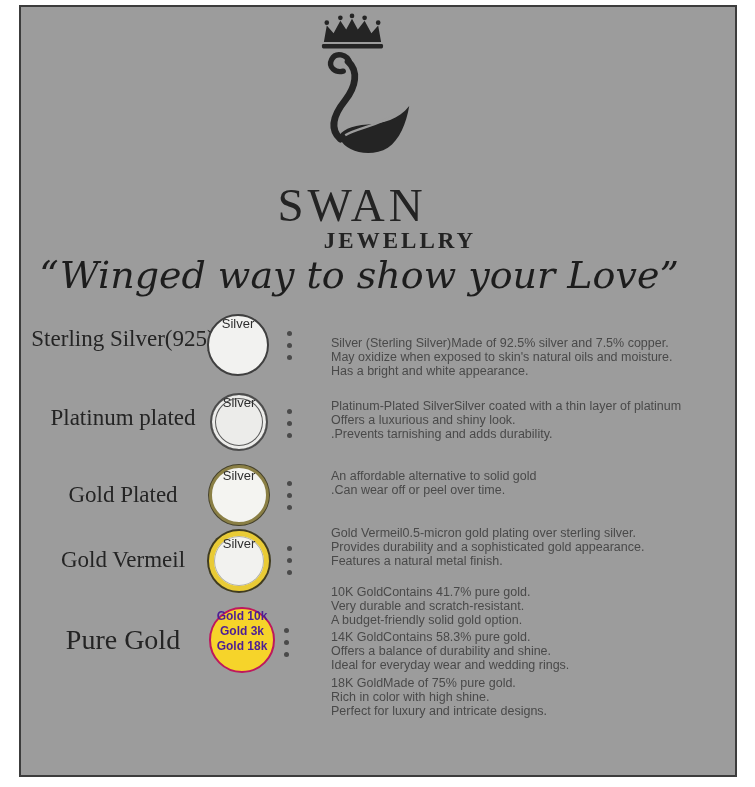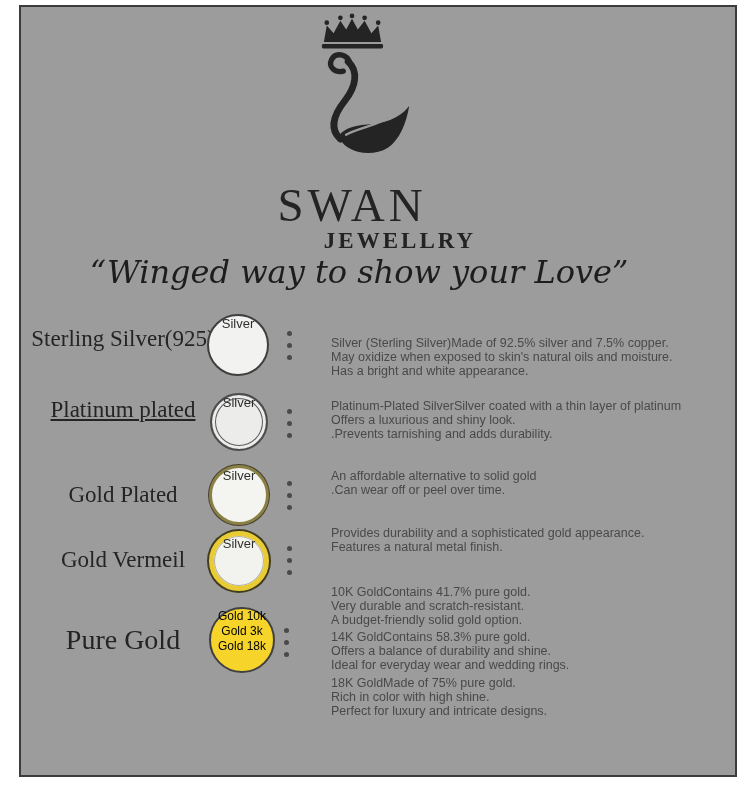--- a/index.html
+++ b/index.html
@@ -6,34 +6,34 @@
     font-family:"Liberation Sans",sans-serif;}
   .panel{position:absolute;left:19px;top:5px;width:714px;height:768px;
     background:#9c9c9c;border:2px solid #3c3c3c;}
   
   .logo{position:absolute;left:266px;top:6px;width:130px;height:160px;}
   .brand-title{position:absolute;left:0;top:171px;width:662px;text-align:center;
     font-family:"Liberation Serif",serif;font-size:47px;letter-spacing:4px;color:#232323;}
   .brand-subtitle{position:absolute;left:0;top:221px;width:662px;text-align:center;
     font-family:"Liberation Serif",serif;font-weight:bold;font-size:23px;letter-spacing:3px;color:#232323;margin-left:48px;}
   .tagline{position:absolute;left:0;top:246px;width:676px;text-align:center;
-    font-family:"DejaVu Serif",serif;font-style:italic;font-size:32px;color:#1d1d1d;}
+    font-family:"DejaVu Serif",serif;font-style:italic;font-size:38px;color:#1d1d1d;}
   
   .metal-label{position:absolute;left:0;width:204px;text-align:center;
     font-family:"Liberation Serif",serif;font-size:23px;color:#242424;white-space:nowrap;}
   .badge{position:absolute;border-radius:50%;display:flex;flex-direction:column;
     align-items:center;justify-content:flex-start;text-align:center;
     font-size:13px;color:#2e2e2e;box-sizing:border-box;}
   .badge-plain{background:#f2f2f0;border:2px solid #3f3f3f;}
   .badge-double{background:#ececea;border:2px solid #4c4c4c;
     box-shadow:inset 0 0 0 3px #ececea, inset 0 0 0 4px #5a5a5a;}
   .badge-goldring{background:#f4f4f1;border:3px solid #8a7f45;box-shadow:0 0 0 1px #44402a;}
   .badge-vermeil{background:#f2f2ef;border:5px solid #e9cb36;
     box-shadow:0 0 0 2px #403c20, inset 0 0 0 1px #b0b0aa;}
-  .badge-gold{background:#f6d42a;border:2px solid #404040;color:#000000;font-size:12px;line-height:15px;}
+  .badge-gold{background:#f6d42a;border:2px solid #be185d;color:#4c1d95;font-size:12px;line-height:15px;font-weight:bold;}
   .dots{position:absolute;display:flex;flex-direction:column;gap:7px;align-items:center;}
   .dots span{width:5px;height:5px;border-radius:50%;background:#4a4a4a;}
   .desc{position:absolute;left:276px;font-size:12.5px;line-height:13.8px;color:#494949;}
   .desc div{white-space:nowrap;margin-left:34px;}
 </style>
 </head>
 <body>
 
 <div class="panel">
 
@@ -70,21 +70,21 @@
         <span></span>
       </div>
     <div class="desc" style="top:330px;">
       <div>Silver (Sterling Silver)Made of 92.5% silver and 7.5% copper.</div>
       <div>May oxidize when exposed to skin's natural oils and moisture.</div>
       <div>Has a bright and white appearance.</div>
     </div>
   </div>
 
   <div>
-    <div class="metal-label" style="top:390px;text-decoration:underline;">Platinum plated</div>
+    <div class="metal-label" style="top:398px;">Platinum plated</div>
     <div class="badge badge-double" style="left:189px;top:386px;width:58px;height:58px;">
       <span>Silver</span>
     </div>
     <div class="dots" style="left:266px;top:402px;">
         <span></span>
         <span></span>
         <span></span>
       </div>
     <div class="desc" style="top:393px;">
       <div>Platinum-Plated SilverSilver coated with a thin layer of platinum</div>
@@ -113,20 +113,21 @@
     <div class="metal-label" style="top:540px;">Gold Vermeil</div>
     <div class="badge badge-vermeil" style="left:188px;top:524px;width:60px;height:60px;">
       <span>Silver</span>
     </div>
     <div class="dots" style="left:266px;top:539px;">
         <span></span>
         <span></span>
         <span></span>
       </div>
     <div class="desc" style="top:520px;">
+      <div>Gold Vermeil0.5-micron gold plating over sterling silver.</div>
       <div>Provides durability and a sophisticated gold appearance.</div>
       <div>Features a natural metal finish.</div>
     </div>
   </div>
 
   <div>
     <div class="metal-label" style="top:617px;font-size:28px;">Pure Gold</div>
     <div class="badge badge-gold" style="left:188px;top:600px;width:66px;height:66px;">
       <div>Gold 10k</div>
       <div>Gold 3k</div>

